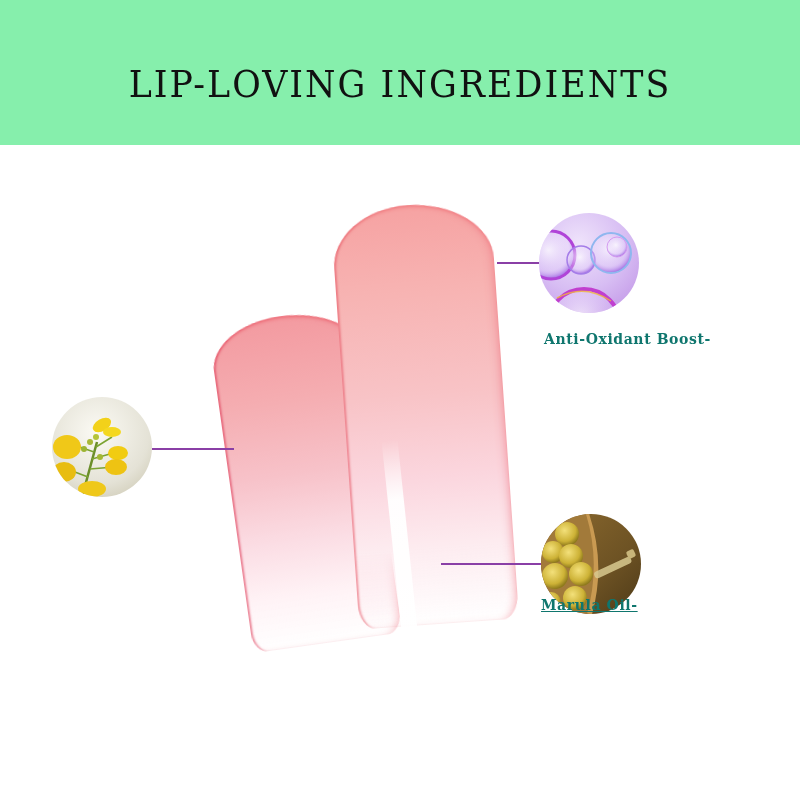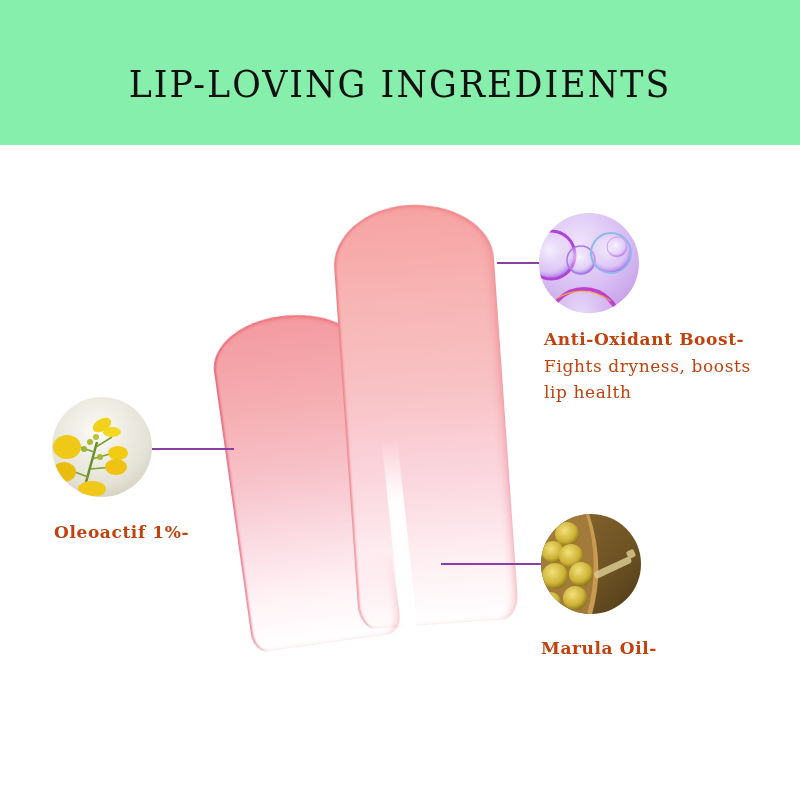--- a/index.html
+++ b/index.html
@@ -42,22 +42,22 @@
       position: absolute; left: 392px; top: 440px; width: 16px; height: 200px;
       background: linear-gradient(180deg, rgba(255,255,255,0), rgba(255,255,255,0.95) 30%, rgba(255,255,255,0.95));
       transform: rotate(-6deg);
     }
     .connector { position: absolute; height: 2px; background: #8a3fa6; }
     .circle {
       position: absolute; width: 100px; height: 100px; border-radius: 50%; overflow: hidden;
     }
     .circle svg { width: 100%; height: 100%; display: block; }
     .ing-text {
-      position: absolute; font-size: 17px; line-height: 26.5px; letter-spacing: 0.6px;
-      color: #c2410c;
+      position: absolute; font-size: 14px; line-height: 26.5px; letter-spacing: 0.6px;
+      color: #0f766e;
     }
     .ing-text .name { font-weight: bold; display: block; }
     .ing-text .desc { display: block; white-space: pre-line; }
   </style>
 </head>
 <body>
 
 <div class="header">
   <div class="title">LIP-LOVING INGREDIENTS</div>
 </div>
@@ -146,23 +146,20 @@
     <circle cx="40" cy="60" r="12" fill="url(#fruit)"></circle>
     <circle cx="34" cy="84" r="12" fill="url(#fruit)"></circle>
     <circle cx="10" cy="88" r="10" fill="url(#fruit)"></circle>
     <rect x="52" y="50" width="40" height="7" rx="3" fill="#d8c98f" opacity="0.85" transform="rotate(-25 72 54)"></rect>
     <rect x="86" y="36" width="8" height="8" rx="2" fill="#c8b57a" transform="rotate(-25 90 40)"></rect>
   </svg>
 </div>
 
 <div class="ing-text" style="left:544px; top:326px; width:240px;">
   <span class="name">Anti-Oxidant Boost-</span>
-  <span class="desc">Fights dryness, boosts
-lip health</span>
 </div>
 
 <div class="ing-text" style="left:54px; top:519px; width:260px;">
-  <span class="name">Oleoactif 1%-</span>
 </div>
 
-<div class="ing-text" style="left:541px; top:635px; width:240px;">
+<div class="ing-text" style="left:541px; top:592px; width:240px;text-decoration:underline;">
   <span class="name">Marula Oil-</span>
 </div>
 
 </body></html>

